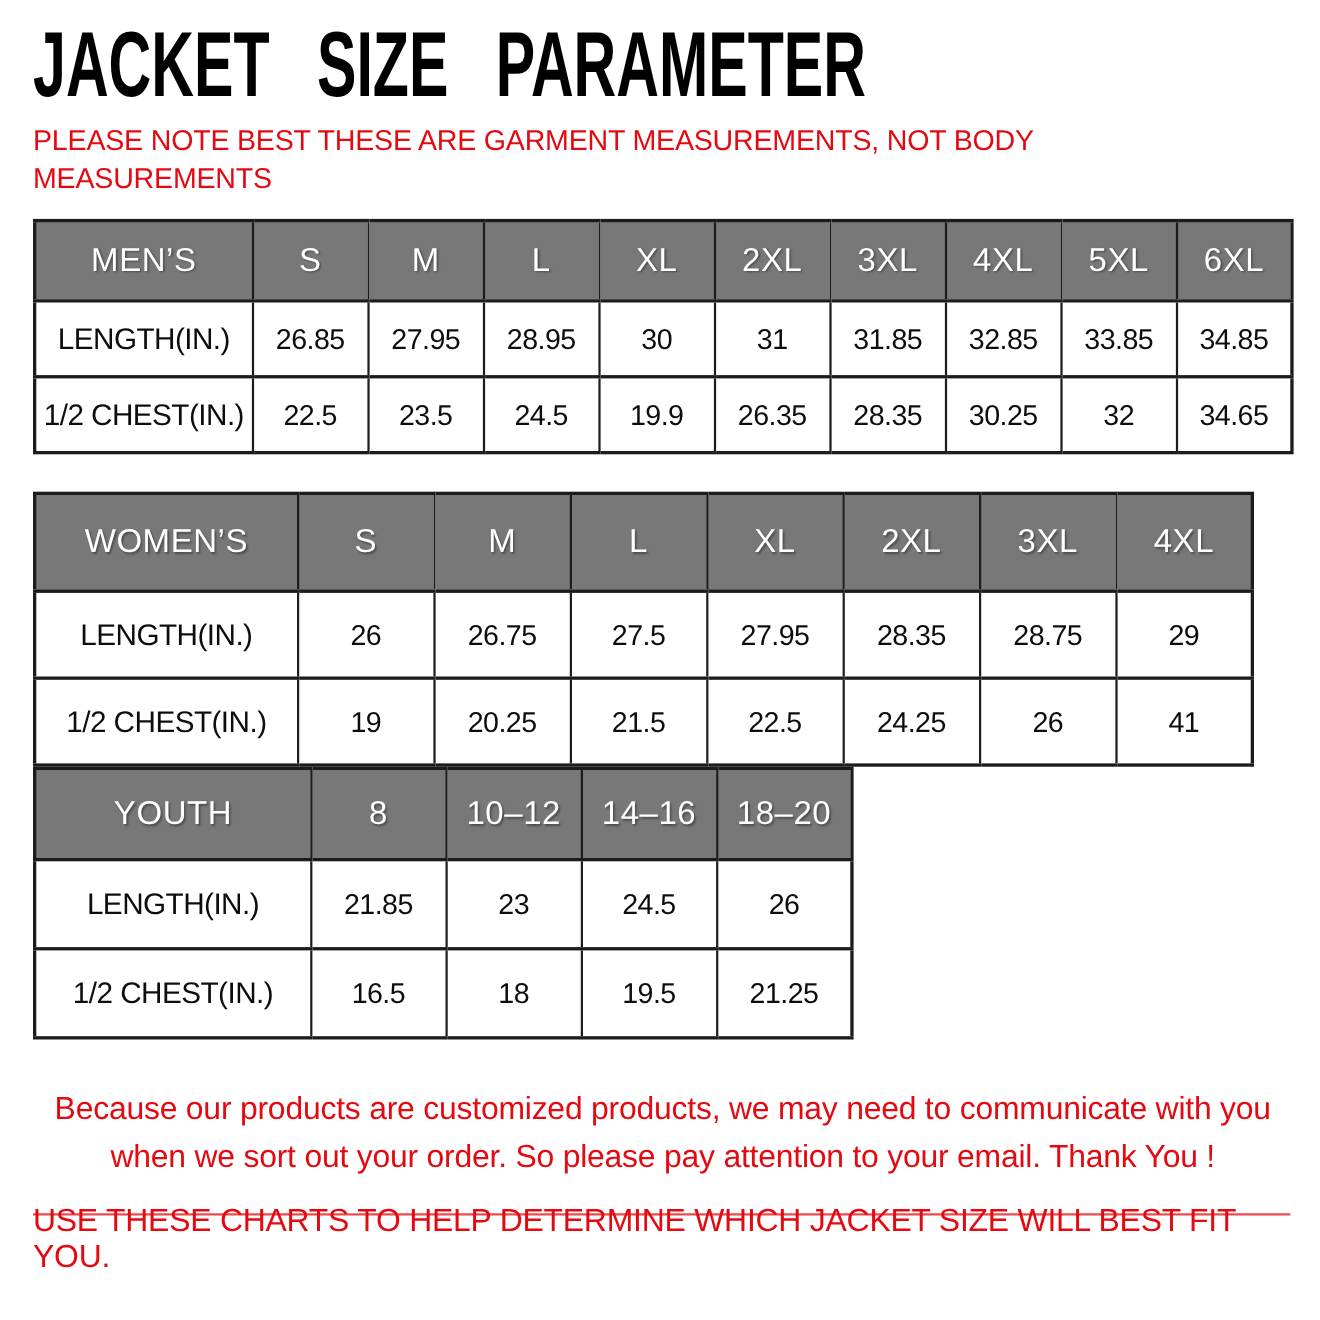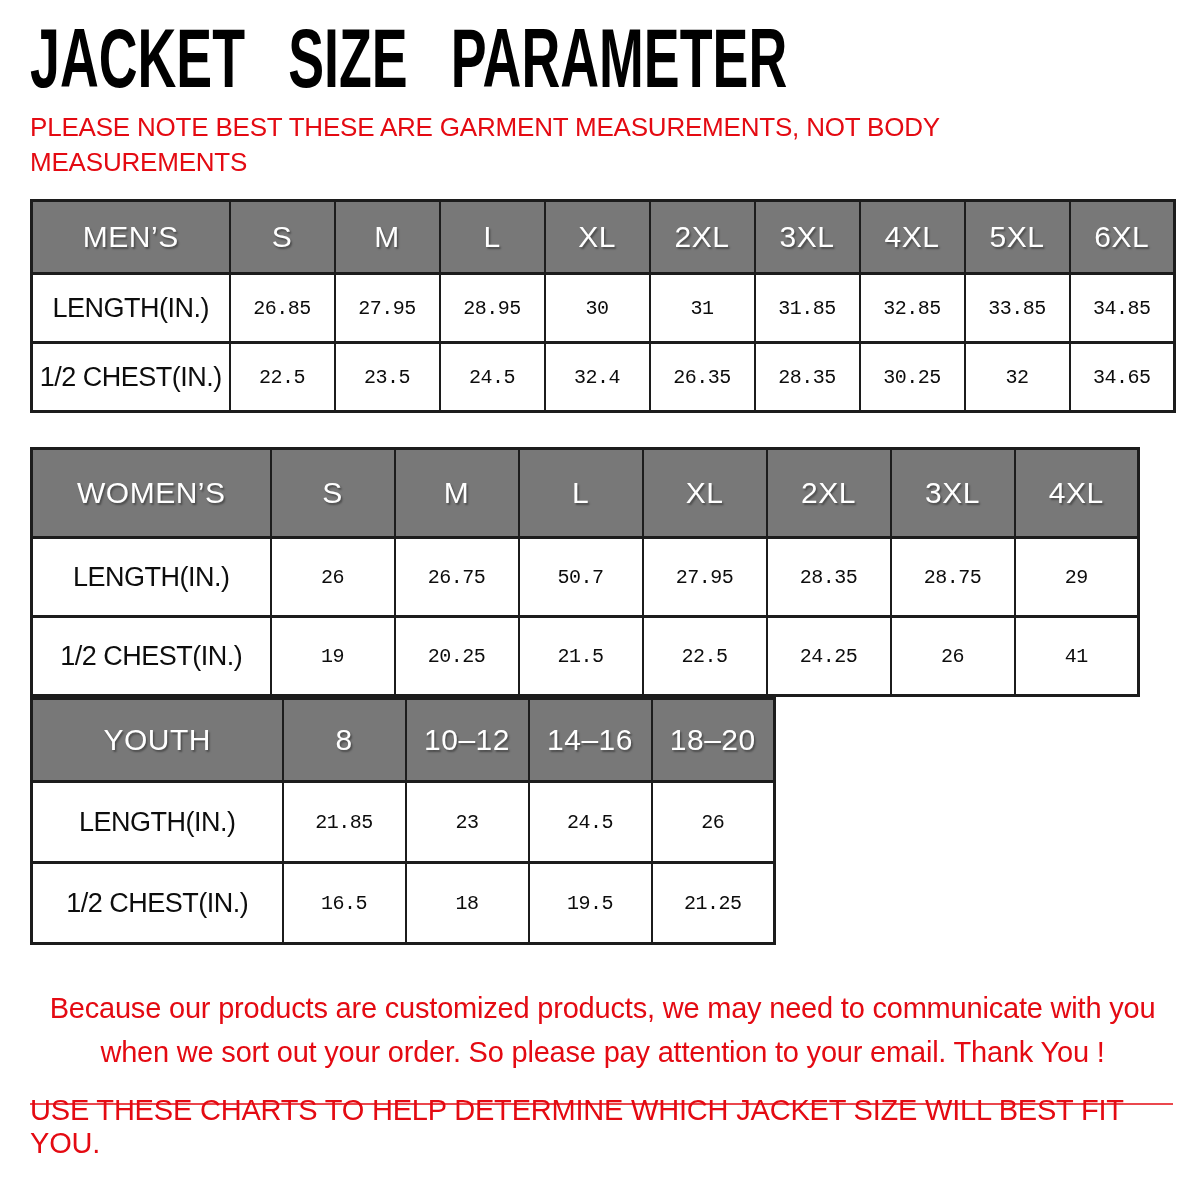--- a/index.html
+++ b/index.html
@@ -67,23 +67,22 @@
     font-size: 30px;
     font-weight: 400;
     letter-spacing: 0.5px;
     text-shadow: 1.5px 1.5px 2px rgba(0,0,0,0.38);
   }
   table.size-table td.label-cell {
     font-size: 27px;
     letter-spacing: -0.5px;
   }
   table.size-table td.val {
-    font-size: 20px;
+    font-size: 26px;
     letter-spacing: -0.5px;
-    font-family: Liberation Mono, monospace;
   }
 
   table.mens  { width: 1143px; margin-top: 18px; border-radius: 20px; }
   table.mens  tr.head td { height: 70px; }
   table.mens  tr.body-row td { height: 66px; }
 
   table.womens { width: 1107px; margin-top: 34px; }
   table.womens tr.head td { height: 86px; }
   table.womens tr.body-row td { height: 76px; }
 
@@ -159,21 +158,21 @@
       <td class="val">31.85</td>
       <td class="val">32.85</td>
       <td class="val">33.85</td>
       <td class="val">34.85</td>
     </tr>
     <tr class="body-row">
       <td class="label-cell">1/2 CHEST(IN.)</td>
       <td class="val">22.5</td>
       <td class="val">23.5</td>
       <td class="val">24.5</td>
-      <td class="val">32.4</td>
+      <td class="val">19.9</td>
       <td class="val">26.35</td>
       <td class="val">28.35</td>
       <td class="val">30.25</td>
       <td class="val">32</td>
       <td class="val">34.65</td>
     </tr>
   </tbody>
     </table>
 
   <table class="size-table womens">
@@ -189,21 +188,21 @@
       <td>L</td>
       <td>XL</td>
       <td>2XL</td>
       <td>3XL</td>
       <td>4XL</td>
     </tr>
     <tr class="body-row">
       <td class="label-cell">LENGTH(IN.)</td>
       <td class="val">26</td>
       <td class="val">26.75</td>
-      <td class="val">50.7</td>
+      <td class="val">27.5</td>
       <td class="val">27.95</td>
       <td class="val">28.35</td>
       <td class="val">28.75</td>
       <td class="val">29</td>
     </tr>
     <tr class="body-row">
       <td class="label-cell">1/2 CHEST(IN.)</td>
       <td class="val">19</td>
       <td class="val">20.25</td>
       <td class="val">21.5</td>

